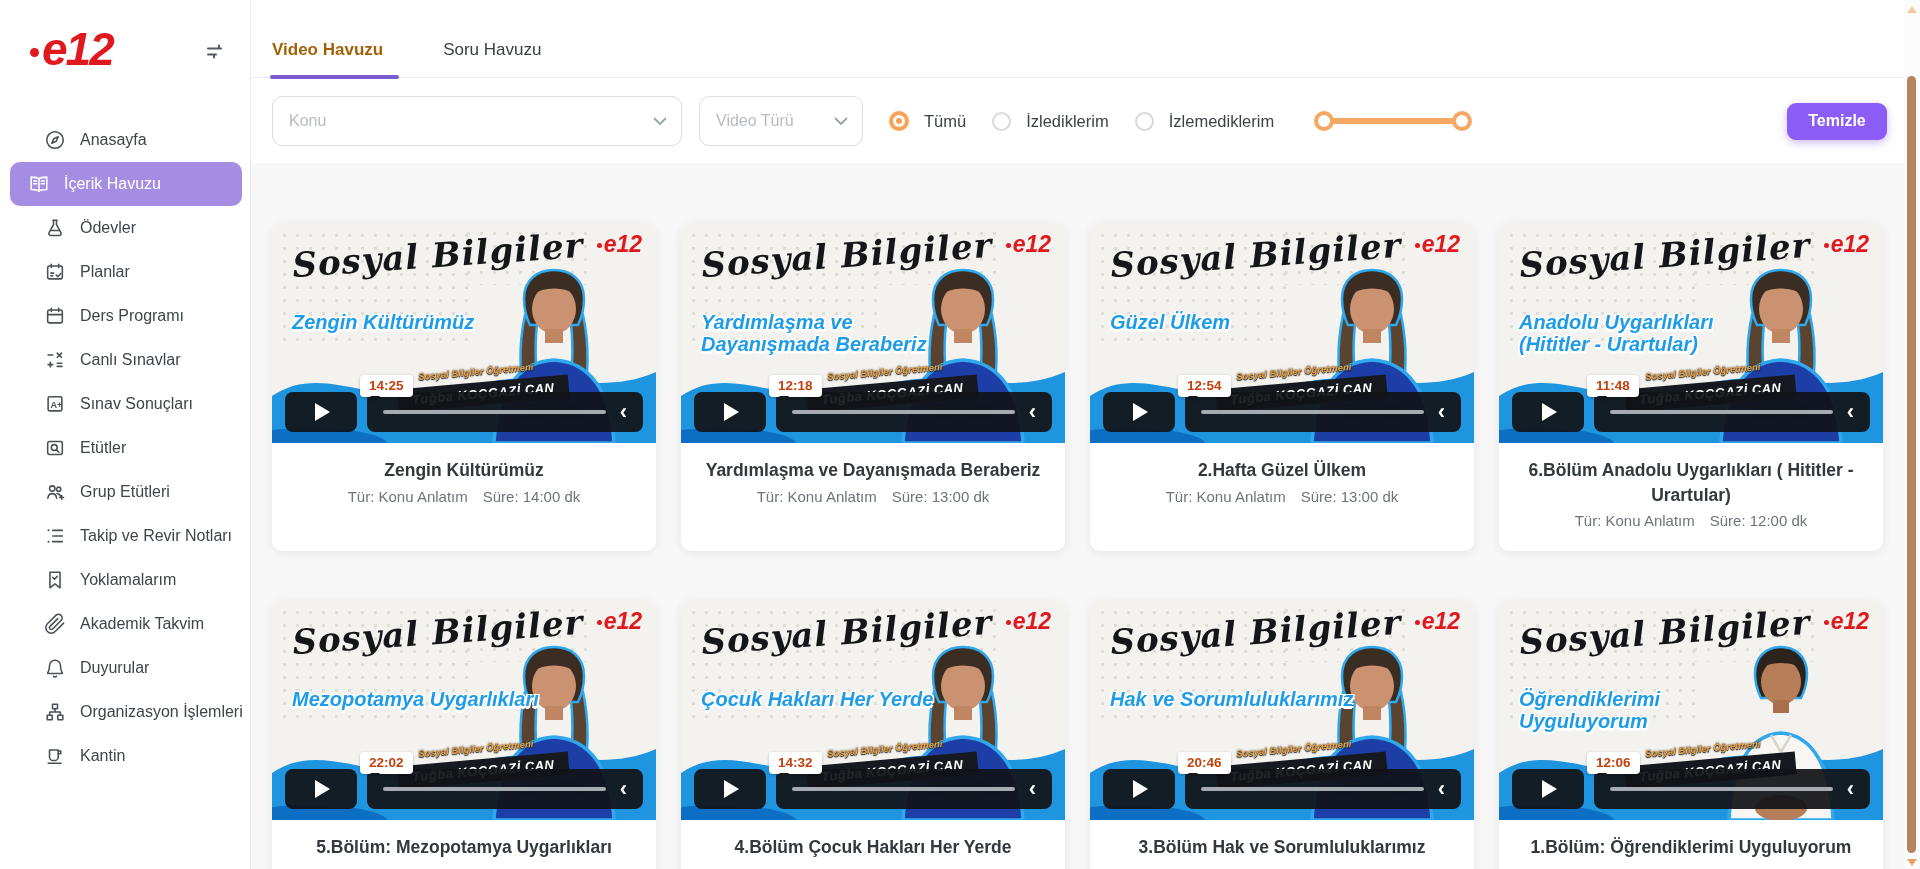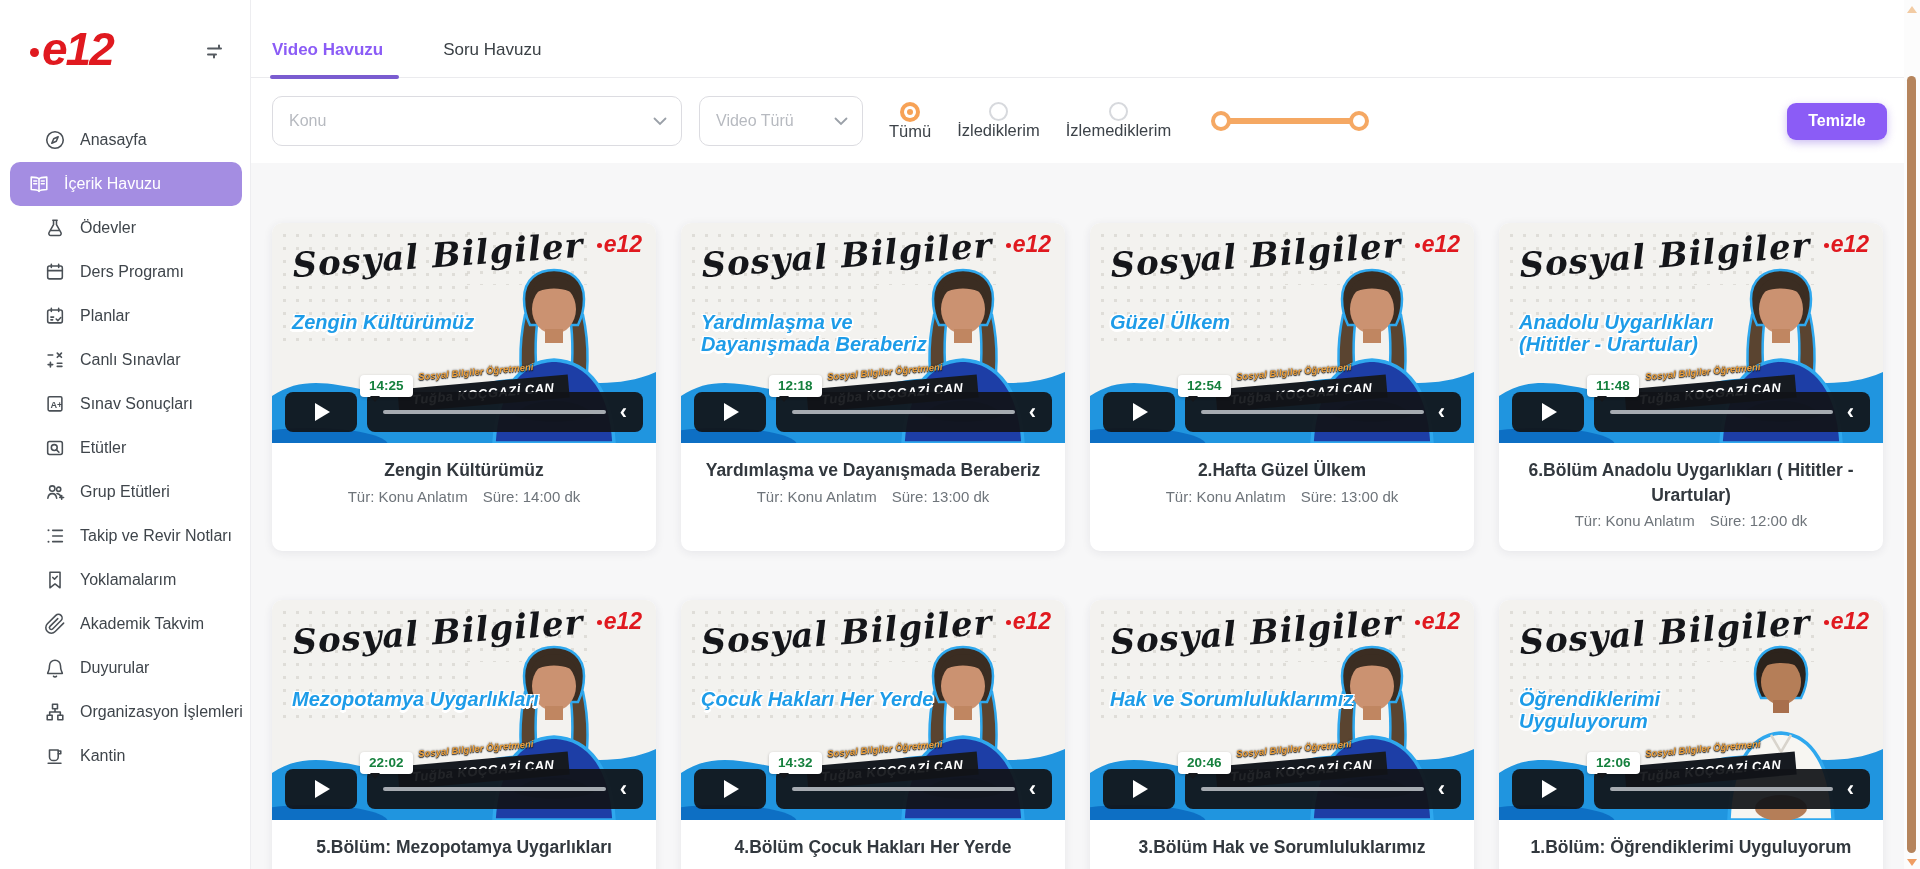--- a/index.html
+++ b/index.html
@@ -20,33 +20,33 @@
             font-size:16px;color:#3f454b;cursor:pointer;white-space:nowrap;}
   .nav-item .nav-ico{display:flex;align-items:center;color:#4a5056;}
   .nav-item.active{background:#a48de2;color:#fff;border-radius:10px;margin:0 8px 0 10px;padding-left:18px;}
   .nav-item.active .nav-ico{color:#fff;}
   .nav-ico svg{width:22px;height:22px;}
 
   
   .main{position:absolute;left:251px;top:0;right:0;bottom:0;background:#fff;}
   .tabs{height:78px;display:flex;align-items:flex-end;gap:60px;padding-left:21px;border-bottom:1px solid #ebebee;}
   .tab{padding-bottom:17px;font-size:17px;color:#3a4045;cursor:pointer;position:relative;}
-  .tab.active{color:#8b5cf6;font-weight:600;margin-top:46px;}
+  .tab.active{color:#a16207;font-weight:600;margin-top:46px;}
   .tab.active::after{content:"";position:absolute;left:-2px;right:-16px;bottom:-2px;height:4px;
                      background:#7a5cd0;border-radius:2px;}
 
   .filters{display:flex;align-items:center;margin:24px 33px 0 21px;height:38px;}
   .select{height:50px;border:1px solid #dcdce1;border-radius:10px;background:#fff;display:flex;
           align-items:center;justify-content:space-between;padding:0 14px 0 16px;color:#b7bac0;
           font-size:16px;cursor:pointer;}
   .select.konu{width:410px;}
   .select.vturu{width:164px;margin-left:17px;}
   .chev-down{color:#9aa0a8;}
   .radio-group{display:flex;align-items:center;gap:26px;margin-left:26px;}
-  .radio{display:flex;align-items:center;gap:0;font-size:16.5px;color:#3d4349;cursor:pointer;flex-direction:column;}
+  .radio{display:flex;align-items:center;gap:15px;font-size:16.5px;color:#3d4349;cursor:pointer;}
   .radio-dot{width:19px;height:19px;border-radius:50%;border:2px solid #d7d9dd;background:#fff;}
   .radio.selected .radio-dot{border:none;background:#f7a256;position:relative;width:20px;height:20px;}
   .radio.selected .radio-dot::after{content:"";position:absolute;left:4px;top:4px;width:12px;height:12px;
       border-radius:50%;background:#fff;}
   .radio.selected .radio-dot::before{content:"";position:absolute;left:7px;top:7px;width:6px;height:6px;
       border-radius:50%;background:#f7a256;z-index:1;}
   .range-slider{width:158px;height:22px;margin-left:40px;position:relative;}
   .rs-track{position:absolute;left:9px;right:9px;top:8px;height:6px;background:#f5a863;border-radius:3px;}
   .rs-handle{position:absolute;top:1px;width:20px;height:20px;border-radius:50%;background:#fff;
              border:4px solid #f5a863;cursor:grab;}
@@ -89,21 +89,21 @@
         white-space:nowrap;letter-spacing:.5px;}
   .player{position:absolute;left:13px;right:13px;bottom:11px;display:flex;gap:10px;z-index:2;}
   .play-btn{width:72px;height:40px;background:rgba(17,19,24,.93);border-radius:8px;display:flex;
         align-items:center;justify-content:center;flex:none;}
   .play-tri{width:0;height:0;border-left:15px solid #fff;border-top:9px solid transparent;
         border-bottom:9px solid transparent;margin-left:3px;}
   .bar{flex:1;height:40px;background:rgba(17,19,24,.93);border-radius:8px;display:flex;
         align-items:center;padding:0 16px;}
   .pline{flex:1;height:4px;background:#a6abb1;border-radius:2px;}
   .pchev{color:#fff;font-size:22px;margin-left:14px;font-weight:700;line-height:0.9;}
-  .tooltip{position:absolute;left:88px;bottom:46px;background:#fff;color:#15803d;font-size:13.5px;
+  .tooltip{position:absolute;left:88px;bottom:46px;background:#fff;color:#c2410c;font-size:13.5px;
         font-weight:600;padding:3px 9px 4px;border-radius:4px;z-index:3;box-shadow:0 1px 3px rgba(0,0,0,.25);}
   .tooltip::after{content:"";position:absolute;left:10px;bottom:-5px;border-left:5px solid transparent;
         border-right:5px solid transparent;border-top:6px solid #16181c;}
   .card-body{padding:15px 18px 22px;text-align:center;}
   .v-title{font-size:17.5px;font-weight:700;color:#32383e;line-height:1.4;}
   .v-meta{margin-top:5px;font-size:15px;color:#6e747a;display:flex;justify-content:center;gap:15px;}
 
   
   .scrollbar{position:absolute;right:0;top:0;bottom:0;width:16px;background:#fcfcfc;z-index:9;}
   .sb-up{position:absolute;top:6px;left:3px;width:0;height:0;border-left:5px solid transparent;
@@ -151,35 +151,35 @@
       <span class="nav-ico">
         <svg viewBox="0 0 24 24" fill="none" stroke="currentColor" stroke-width="1.7" stroke-linecap="round" stroke-linejoin="round">
             <path d="M9.6 3.5h4.8M10.4 3.5v4.9L5.5 17a2.2 2.2 0 0 0 2 3.2h9a2.2 2.2 0 0 0 2-3.2l-4.9-8.6V3.5"></path>
             <path d="M7.7 14.8h8.6"></path>
           </svg>
         </span>
       <span class="nav-label">Ödevler</span>
     </div>
     <div class="nav-item">
       <span class="nav-ico">
+        <svg viewBox="0 0 24 24" fill="none" stroke="currentColor" stroke-width="1.7" stroke-linecap="round" stroke-linejoin="round">
+            <rect x="4" y="5.5" width="16" height="14" rx="2"></rect>
+            <path d="M8 3.5V7M16 3.5V7M7.5 13.2h3M7.5 16.2h2M13.3 15.3l1.8 1.8 3.2-3.4"></path>
+          </svg>
+        </span>
+      <span class="nav-label">Planlar</span>
+    </div>
+    <div class="nav-item">
+      <span class="nav-ico">
         <svg viewBox="0 0 24 24" fill="none" stroke="currentColor" stroke-width="1.7" stroke-linecap="round">
             <rect x="4" y="5.5" width="16" height="14" rx="2"></rect>
             <path d="M8 3.5V7M16 3.5V7M4 10.5h16"></path>
           </svg>
         </span>
       <span class="nav-label">Ders Programı</span>
-    </div>
-    <div class="nav-item">
-      <span class="nav-ico">
-        <svg viewBox="0 0 24 24" fill="none" stroke="currentColor" stroke-width="1.7" stroke-linecap="round" stroke-linejoin="round">
-            <rect x="4" y="5.5" width="16" height="14" rx="2"></rect>
-            <path d="M8 3.5V7M16 3.5V7M7.5 13.2h3M7.5 16.2h2M13.3 15.3l1.8 1.8 3.2-3.4"></path>
-          </svg>
-        </span>
-      <span class="nav-label">Planlar</span>
     </div>
     <div class="nav-item">
       <span class="nav-ico">
         <svg viewBox="0 0 24 24" fill="none" stroke="currentColor" stroke-width="1.8" stroke-linecap="round">
             <path d="M4.5 6.5h5M14.5 4.5l4.5 4.5M19 4.5L14.5 9M7 14.5v5M4.5 17h5M14.5 15.5h5M14.5 19h5"></path>
           </svg>
         </span>
       <span class="nav-label">Canlı Sınavlar</span>
     </div>
     <div class="nav-item">

